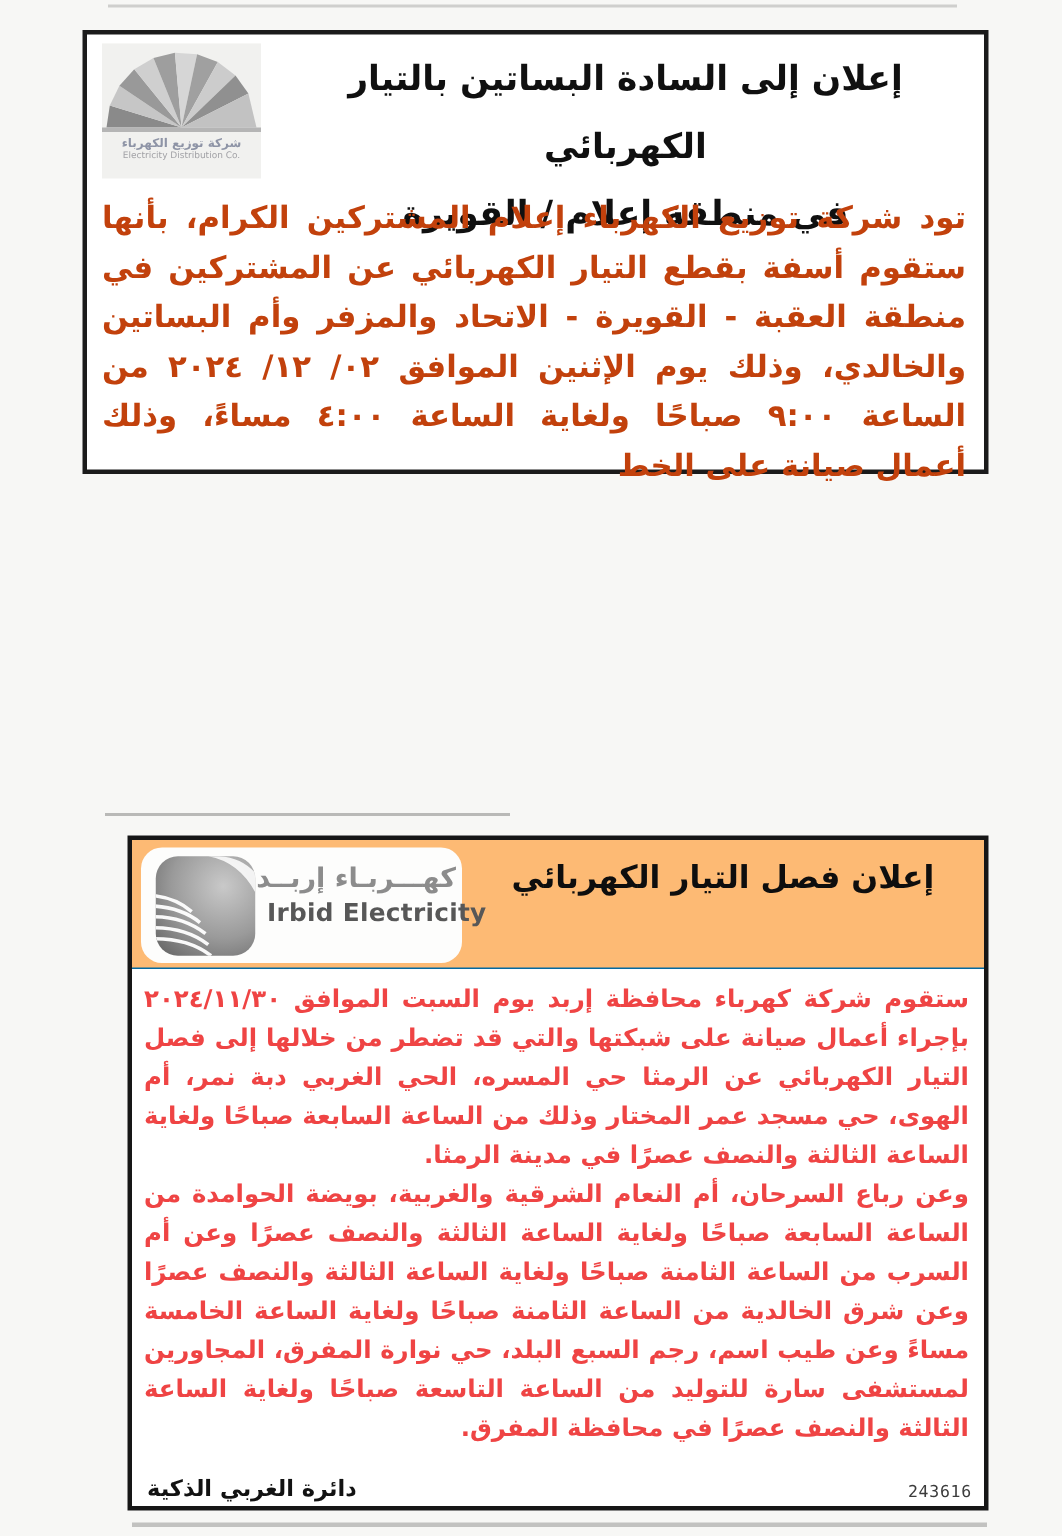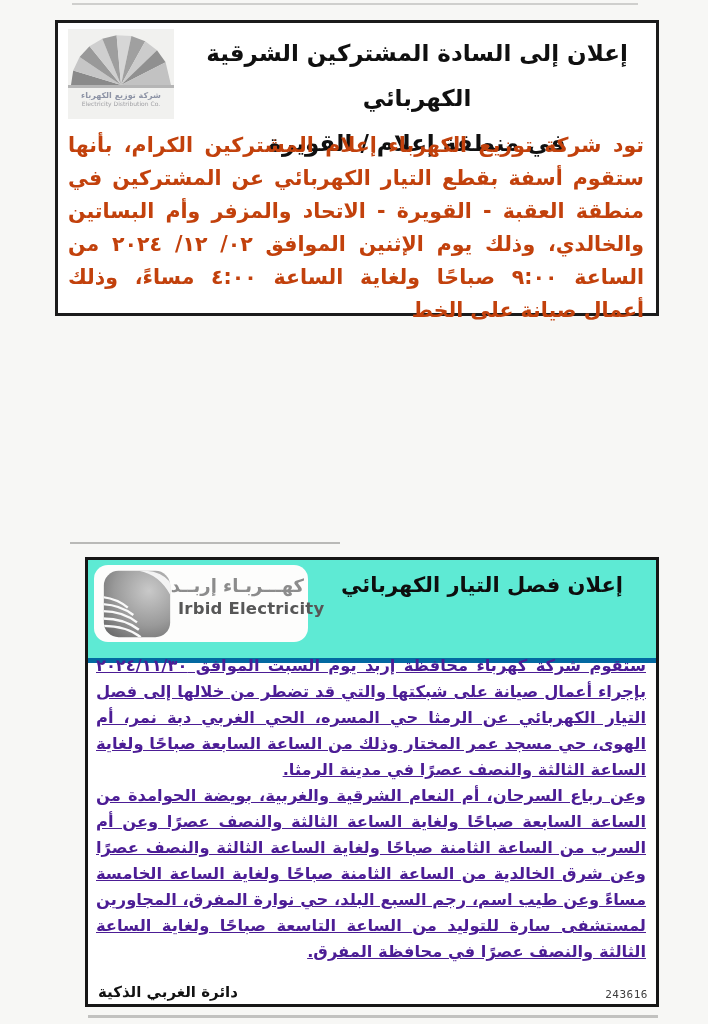--- a/index.html
+++ b/index.html
@@ -32,39 +32,39 @@
     direction:rtl;text-align:justify;font-weight:bold;
     font-size:20.5px;line-height:33px;color:#c2410c;
   }
 
   
   .ad2{
     position:absolute;left:85px;top:557px;width:574px;height:450px;
     background:#ffffff;border:3px solid #161616;box-sizing:border-box;
   }
   .ad2-header{
-    position:absolute;left:0;top:0;right:0;height:103px;
-    background:#5eead4;border-bottom:5px solid #0369a1;box-sizing:border-box;
+    position:absolute;left:0;top:0;right:0;height:86px;
+    background:#fdba74;border-bottom:1px solid #0369a1;box-sizing:border-box;
   }
   .irbid-logo-box{
     position:absolute;left:6px;top:5px;width:214px;height:77px;
     background:#fdfdfc;border-radius:14px;
   }
   .irbid-icon{position:absolute;left:8px;top:4px;}
   .irbid-text{position:absolute;left:84px;right:4px;top:9px;text-align:center;}
   .irbid-text-ar{direction:rtl;font-size:18px;line-height:24px;font-weight:bold;color:#8c8c8c;white-space:nowrap;}
   .irbid-text-en{font-size:16.5px;line-height:22px;font-weight:bold;color:#575757;letter-spacing:.2px;white-space:nowrap;}
   .ad2-titles{
     position:absolute;left:228px;right:8px;top:7px;
     direction:rtl;text-align:center;font-weight:bold;font-size:21px;line-height:37px;color:#0e0e0e;
   }
   .ad2-body{
     position:absolute;left:8px;right:10px;top:93px;bottom:24px;
     direction:rtl;text-align:justify;font-weight:bold;
-    font-size:16.3px;line-height:26px;color:#4c1d95;text-decoration:underline;
+    font-size:16.3px;line-height:26px;color:#ef4444;
   }
   .ad2-body p{margin:0;}
   .ad2-footer-left{
     position:absolute;left:10px;bottom:3px;direction:rtl;
     font-weight:bold;font-size:15px;color:#121212;
   }
   .ad2-footer-right{
     position:absolute;right:8px;bottom:3px;
     font-family:"DejaVu Sans Mono",monospace;font-size:11px;color:#3c3c3c;letter-spacing:.5px;
   }
@@ -91,21 +91,21 @@
         <path d="M53,56 L77.2,12.3 L89,21.3 Z" fill="#cccccc"></path>
         <path d="M53,56 L89,21.3 L97.6,33.3 Z" fill="#909090"></path>
         <path d="M53,56 L97.6,33.3 L103,56 Z" fill="#c2c2c2"></path>
         <rect x="0" y="56" width="106" height="3" fill="#b5b5b5"></rect>
       </svg>
       <div class="ad1-logo-cap-ar">شركة توزيع الكهرباء</div>
       <div class="ad1-logo-cap-en">Electricity Distribution Co.</div>
     </div>
 
     <div class="ad1-titles">
-      <div>إعلان إلى السادة المشتركين الشرقية الكهربائي</div>
+      <div>إعلان إلى السادة البساتين بالتيار الكهربائي</div>
       <div>في منطقة إعلام / القويرة</div>
     </div>
 
     <p class="ad1-body">تود شركة توزيع الكهرباء إعلام المشتركين الكرام، بأنها ستقوم أسفة بقطع التيار الكهربائي عن المشتركين في منطقة العقبة - القويرة - الاتحاد والمزفر وأم البساتين والخالدي، وذلك يوم الإثنين الموافق ٠٢/ ١٢/ ٢٠٢٤ من الساعة ٩:٠٠ صباحًا ولغاية الساعة ٤:٠٠ مساءً، وذلك أعمال صيانة على الخط</p>
   </section>
 
   <div class="rule mid"></div>
 
   <section class="ad2">
 

